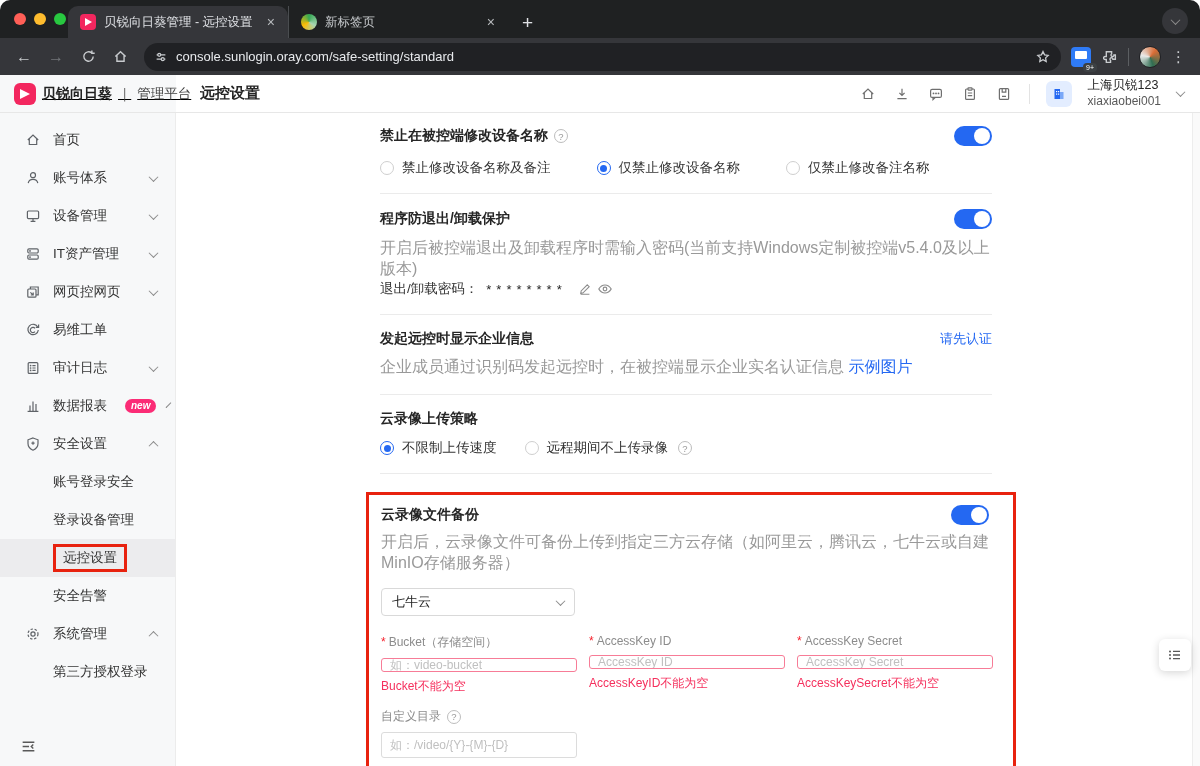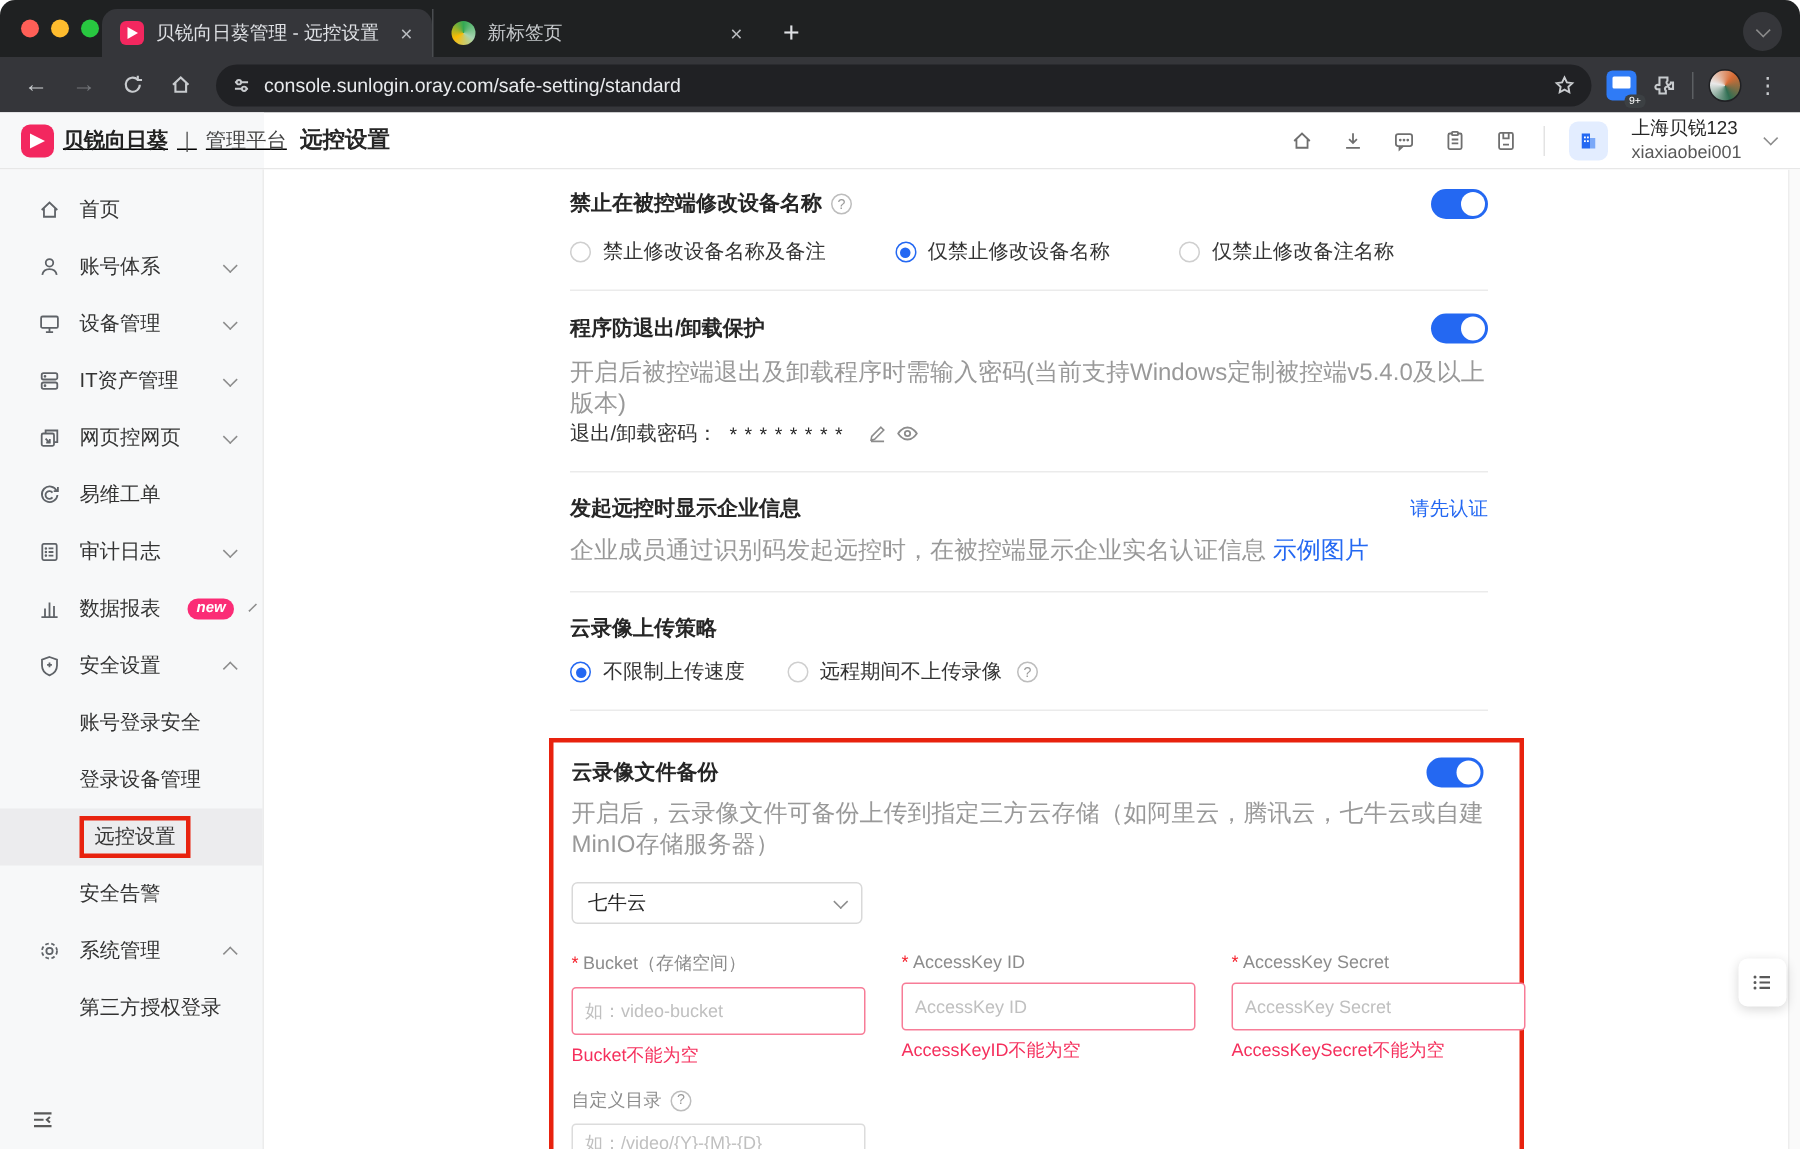--- a/index.html
+++ b/index.html
@@ -84,24 +84,24 @@
   .desc { font-size:16px; color:#999; margin-top:9px; width:612px; }
   .link { color:#2468f2; }
   .pwd-row { display:flex; align-items:center; margin-top:0; font-size:13.5px; color:#333; gap:4px; }
   .pwd-mask { letter-spacing:5px; font-size:13px; color:#262626; margin-left:4px; margin-right:6px; }
   .icon-btn { width:16px; height:16px; color:#8c8c8c; display:inline-flex; align-items:center; justify-content:center; }
   .width-col { width:612px; }
 
   .red-annotation { border:3px solid #e8220e; margin:18px 0 0 -14px; padding:10px 24px 16px 12px; width:650px; }
   .select { margin-top:14px; width:194px; height:28px; border:1px solid #d9d9d9; border-radius:4px; background:#fff; display:flex; align-items:center; padding:0 10px; font-size:13px; color:#262626; }
   .select .chev { margin-left:auto; border-color:#8c8c8c; }
-  .fields { display:grid; grid-template-columns:196px 196px 196px; column-gap:24px; margin-top:18px; }
+  .fields { display:grid; grid-template-columns:196px 196px 196px; column-gap:12px; margin-top:18px; }
   .f-label { font-size:12px; color:#8c8c8c; }
   .f-label .req { color:#f5222d; margin-right:3px; }
-  .f-input { margin-top:7px; width:100%; height:32px; border:1px solid #f77c97; border-radius:3px; padding:0 8px; font-size:12px; color:#333; font-family:inherit; outline:none; }
+  .f-input { margin-top:7px; width:100%; height:14px; border:1px solid #f77c97; border-radius:3px; padding:0 8px; font-size:12px; color:#333; font-family:inherit; outline:none; }
   .f-input::placeholder { color:#c0c0c0; }
   .f-error { margin-top:5px; font-size:12px; color:#f5305d; }
   .dir-label { display:flex; align-items:center; font-size:12px; color:#8c8c8c; margin-top:13px; }
   .dir-input { margin-top:7px; width:196px; height:26px; border:1px solid #dcdcdc; border-radius:3px; padding:0 8px; font-size:12px; font-family:inherit; outline:none; }
   .dir-input::placeholder { color:#c0c0c0; }
   .btn-primary { margin-top:14px; background:#2468f2; color:#fff; border:none; border-radius:3px; font-size:12.5px; padding:7px 12px; font-family:inherit; }
 
   .float-btn { position:absolute; right:9px; top:526px; width:32px; height:32px; background:#fff; border-radius:6px; box-shadow:0 2px 8px rgba(0,0,0,.16); display:flex; align-items:center; justify-content:center; color:#595959; }
   svg { display:block; }
 </style>

